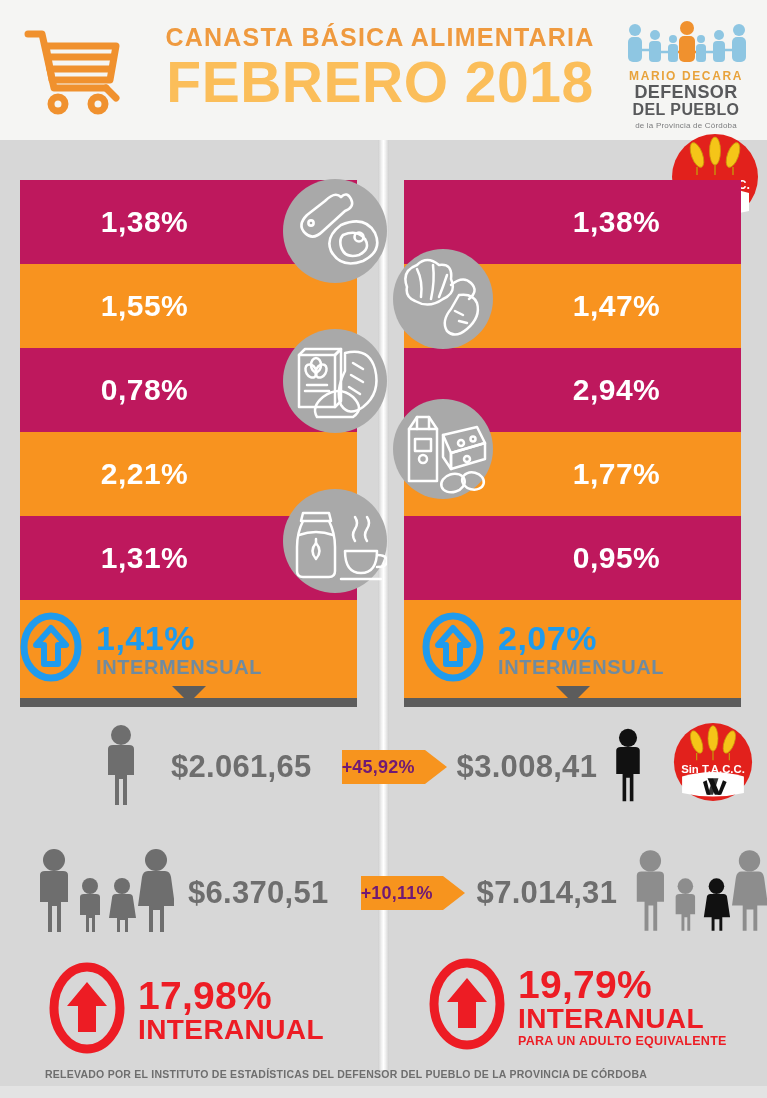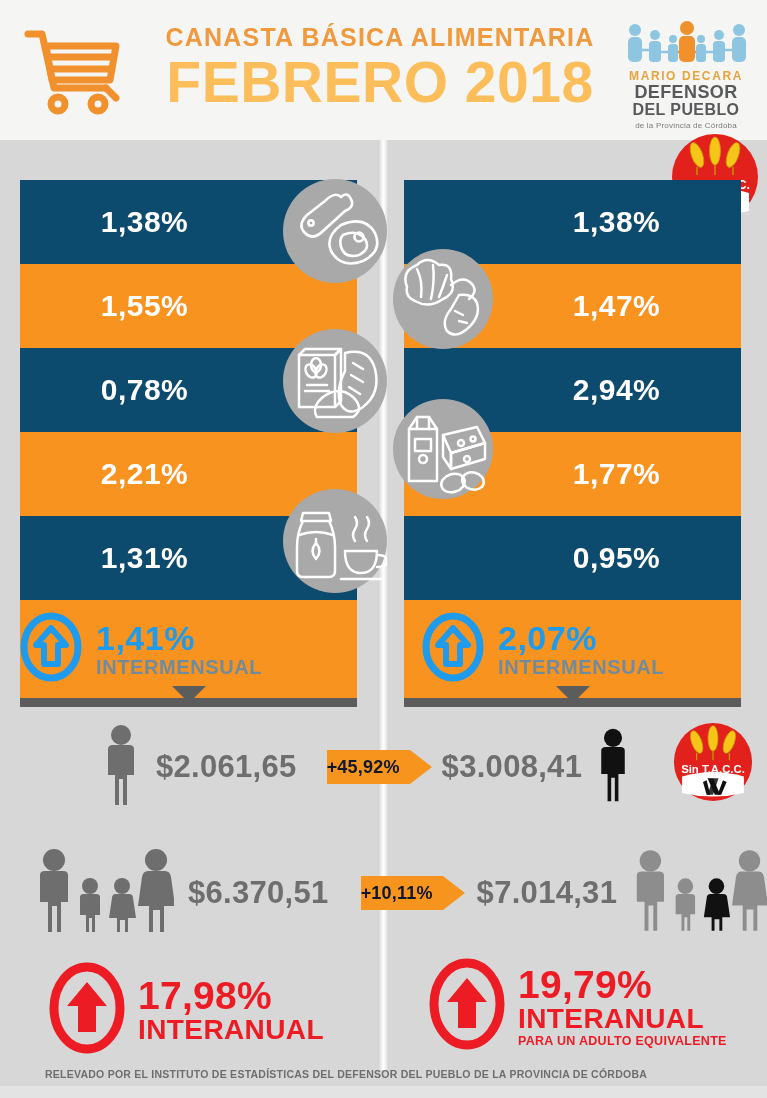--- a/index.html
+++ b/index.html
@@ -40,21 +40,21 @@
   }
 
   
   .panel { position: absolute; top: 180px; width: 337px; }
   .panel-left  { left: 20px; }
   .panel-right { left: 404px; }
   .prow {
     height: 84px; display: flex; align-items: center;
     position: relative;
   }
-  .prow.light { background: #0c4a6e; }
+  .prow.light { background: #be185d; }
   .prow.dark  { background: #f8931f; }
   .pval {
     font-size: 30px; font-weight: bold; color: #ffffff;
     width: 100%; text-align: center; letter-spacing: 0.5px;
   }
   .panel-left .pval  { padding-right: 88px; }
   .panel-right .pval { padding-left: 88px; }
 
   .summary {
     height: 98px; background: #f8931f;
@@ -83,21 +83,21 @@
   
   .tacc { position: absolute; }
 
   
   .money-row { position: absolute; left: 0; width: 767px; display: flex; align-items: center; }
   .money-val {
     font-size: 31px; font-weight: bold; color: #6e6e6e; letter-spacing: 0.3px;
     white-space: nowrap;
   }
   .chev {
-    position: relative; background: #f7941e; color: #0f172a;
+    position: relative; background: #f7941e; color: #701a75;
     font-size: 18px; font-weight: bold; height: 34px;
     display: flex; align-items: center; padding: 0 10px 0 14px;
     letter-spacing: 0.2px;
   }
   .chev::before {
     content: ""; position: absolute; left: 0; top: 0;
     border-top: 17px solid #d7d7d7; border-bottom: 17px solid #d7d7d7;
     border-left: 14px solid #d7d7d7; width: 0; height: 0;
   }
   .chev::after {
@@ -367,21 +367,21 @@
   <div class="money-row" style="top:722px; height:90px;">
     <div style="width:100px;"></div>
     <div style="flex:0 0 auto;">
       <svg viewBox="0 0 42 84" width="42" height="84">
         <g fill="#6e6e6e">
           <circle cx="21" cy="12" r="10"></circle>
           <path d="M8 26 Q8 22 13 22 L29 22 Q34 22 34 26 L34 52 L27 52 L27 82 L23 82 L23 56 L19 56 L19 82 L15 82 L15 52 L8 52 Z"></path>
         </g>
       </svg>
     </div>
-    <div class="money-val" style="margin-left:14px;text-align:center;">$2.061,65</div>
+    <div class="money-val" style="margin-left:29px;text-align:center;">$2.061,65</div>
     <div class="chev" style="margin-left:16px;">
       <span>+45,92%</span>
     </div>
     <div class="money-val" style="margin-left:32px;">$3.008,41</div>
     <div style="flex:0 0 auto; margin-left:12px;">
       <svg viewBox="0 0 42 84" width="38" height="76">
         <g fill="#111111">
           <circle cx="21" cy="12" r="10"></circle>
           <path d="M8 26 Q8 22 13 22 L29 22 Q34 22 34 26 L34 52 L27 52 L27 82 L23 82 L23 56 L19 56 L19 82 L15 82 L15 52 L8 52 Z"></path>
         </g>

